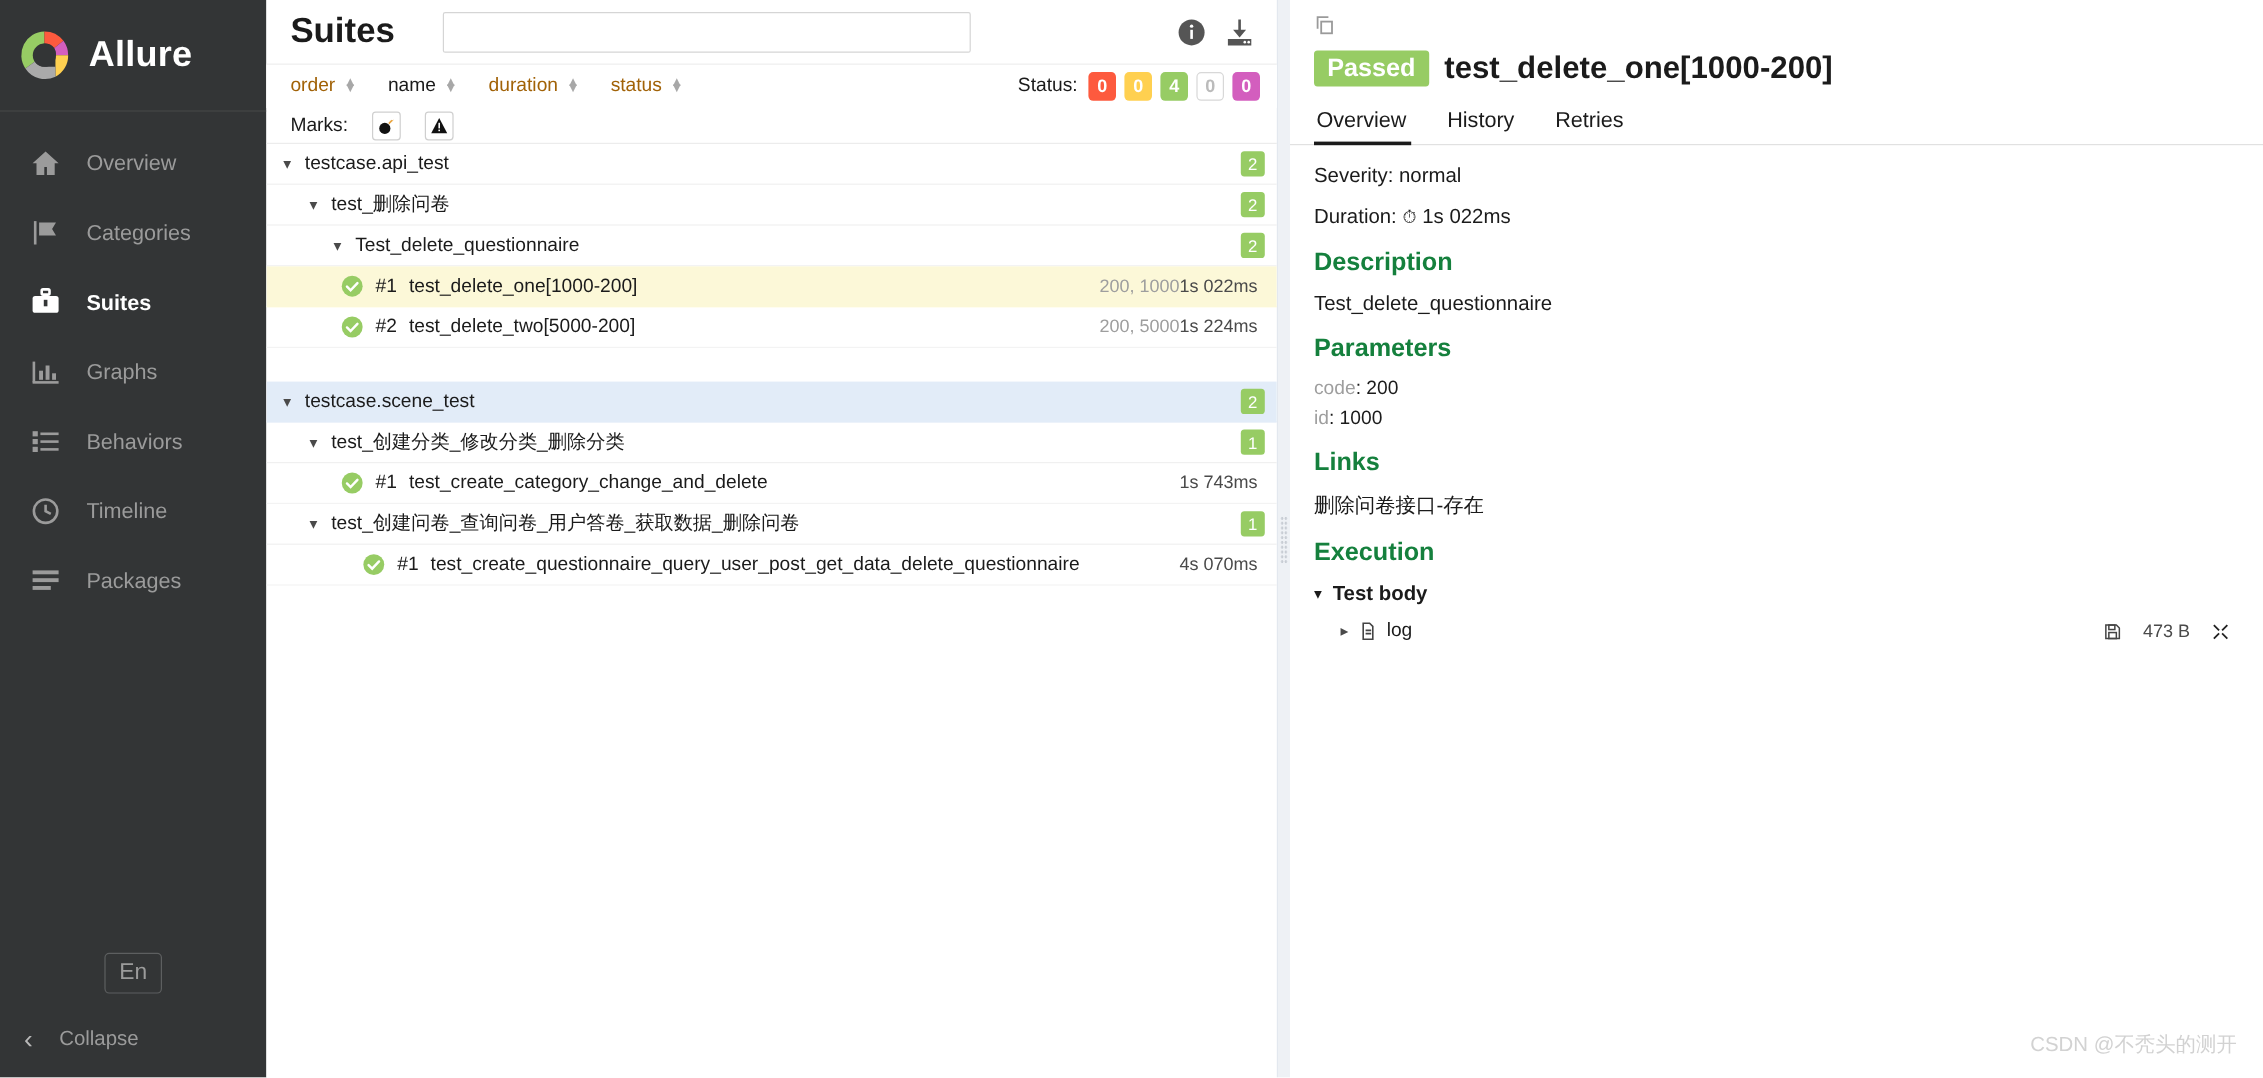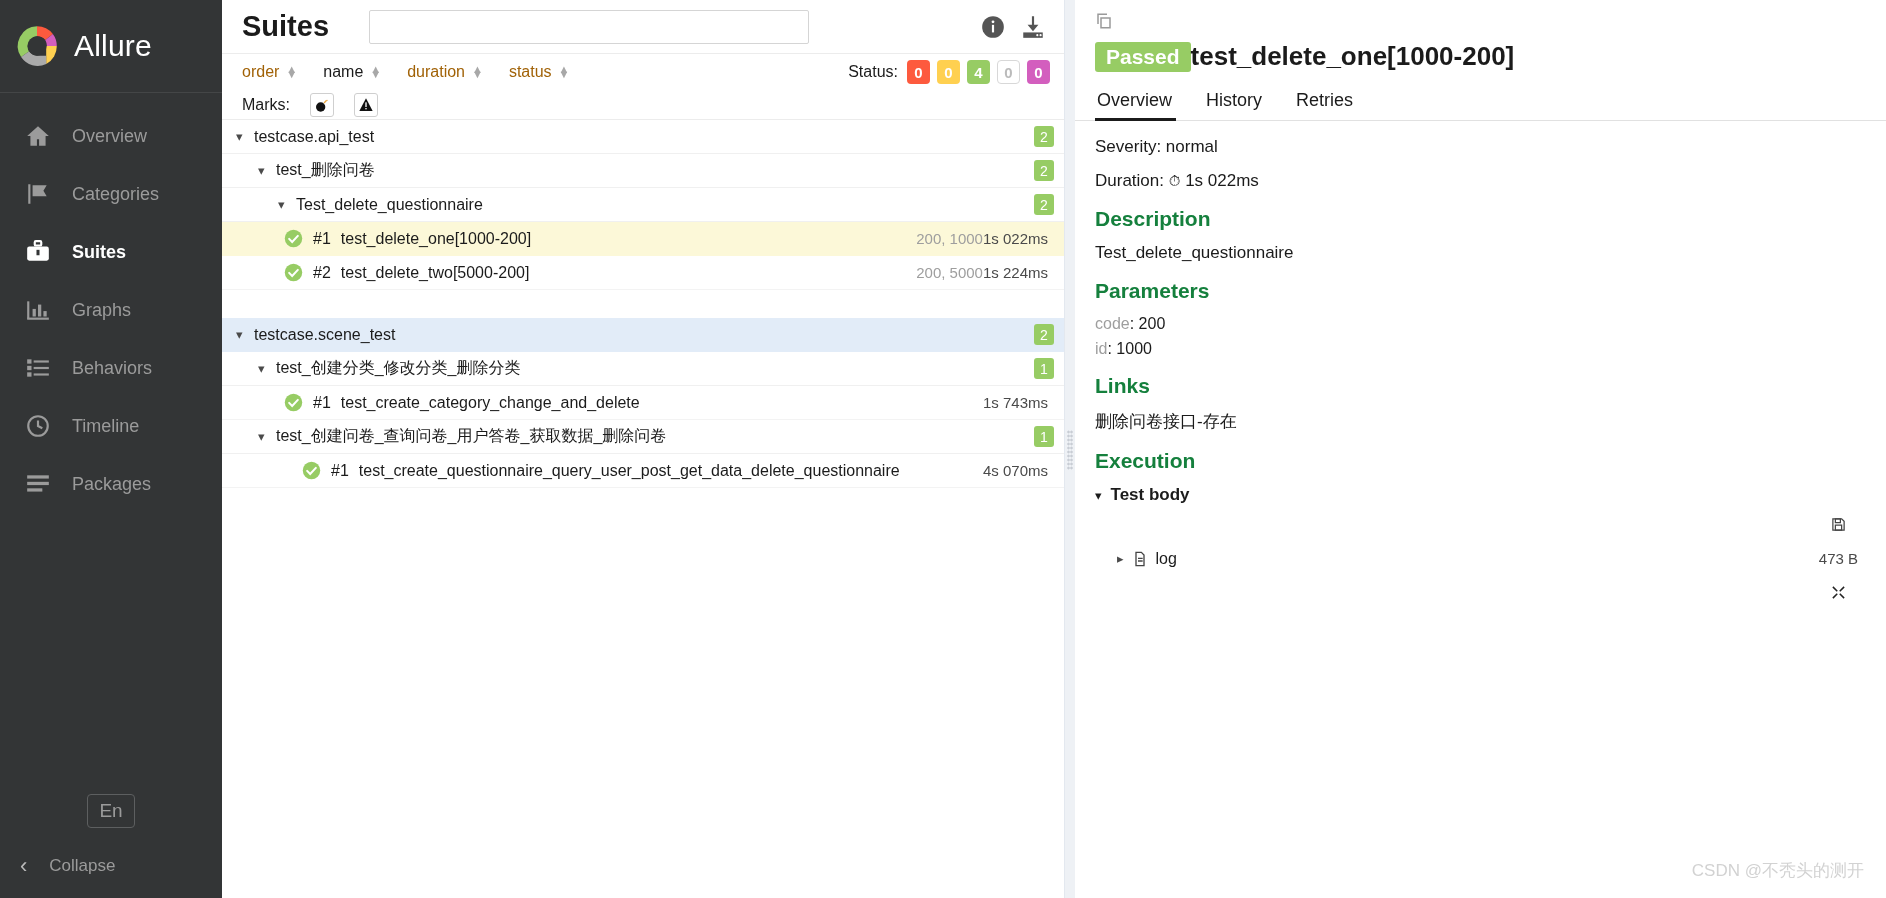--- a/index.html
+++ b/index.html
@@ -18,21 +18,21 @@
     display: flex; flex-direction: column;
     position: relative;
   }
   .brand {
     height: 93px; display: flex; align-items: center;
     padding-left: 14px; gap: 14px;
     border-bottom: 1px solid #444647;
   }
   .brand-logo { width: 46px; height: 46px; flex: none; }
   .brand-name {
-    color: #fff; font-size: 30px; font-weight: normal; letter-spacing: .2px;
+    color: #fff; font-size: 30px; font-weight: bold; letter-spacing: .2px;
   }
   .nav { padding-top: 14px; flex: 1; }
   .nav-item {
     display: flex; align-items: center; gap: 20px;
     height: 58px; padding-left: 24px;
     color: #9b9b9b; font-size: 18px; cursor: pointer;
     position: relative;
   }
   .nav-item.active { color: #ffffff; font-weight: bold; }
   .nav-icon {
@@ -168,21 +168,21 @@
     overflow: hidden;
   }
   .crumb {
     display: flex; align-items: center; gap: 9px;
     padding: 12px 0 0 20px; color: #9a9a9a; font-size: 17px;
     white-space: nowrap;
   }
   .crumb-icon { width: 18px; height: 18px; flex: none; }
   .crumb-icon svg { width: 18px; height: 18px; display: block; }
   .title-row {
-    display: flex; align-items: center; 
+    display: flex; align-items: center; gap: 13px;
     padding: 11px 0 0 20px;
   }
   .pass-chip {
     background: #97cc64; color: #fff;
     font-size: 21px; font-weight: bold;
     padding: 3px 11px; border-radius: 3px;
   }
   .test-title { font-size: 26px; font-weight: bold; color: #1b1b1b; }
   .tabs {
     display: flex; gap: 0; padding: 14px 0 0 20px;
@@ -216,21 +216,21 @@
   .log-row {
     display: flex; align-items: center; gap: 8px;
     margin: 12px 0 0 22px; font-size: 16px; color: #1b1b1b;
     cursor: pointer;
   }
   .log-caret { font-size: 13px; color: #4a4a4a; }
   .log-file-icon { width: 16px; height: 16px; }
   .log-file-icon svg { width: 16px; height: 16px; display: block; }
   .log-right {
     margin-left: auto; display: flex; align-items: center; gap: 18px;
-    font-size: 15px; color: #4a4a4a; padding-right: 8px; flex-direction: column;
+    font-size: 15px; color: #4a4a4a; padding-right: 8px;
   }
   .mini-icon { width: 15px; height: 15px; }
   .mini-icon svg { width: 15px; height: 15px; display: block; }
   .watermark {
     position: absolute; right: 22px; bottom: 16px;
     color: #d2d2d2; font-size: 17px; user-select: none;
   }
 </style>
 </head>
 <body>

